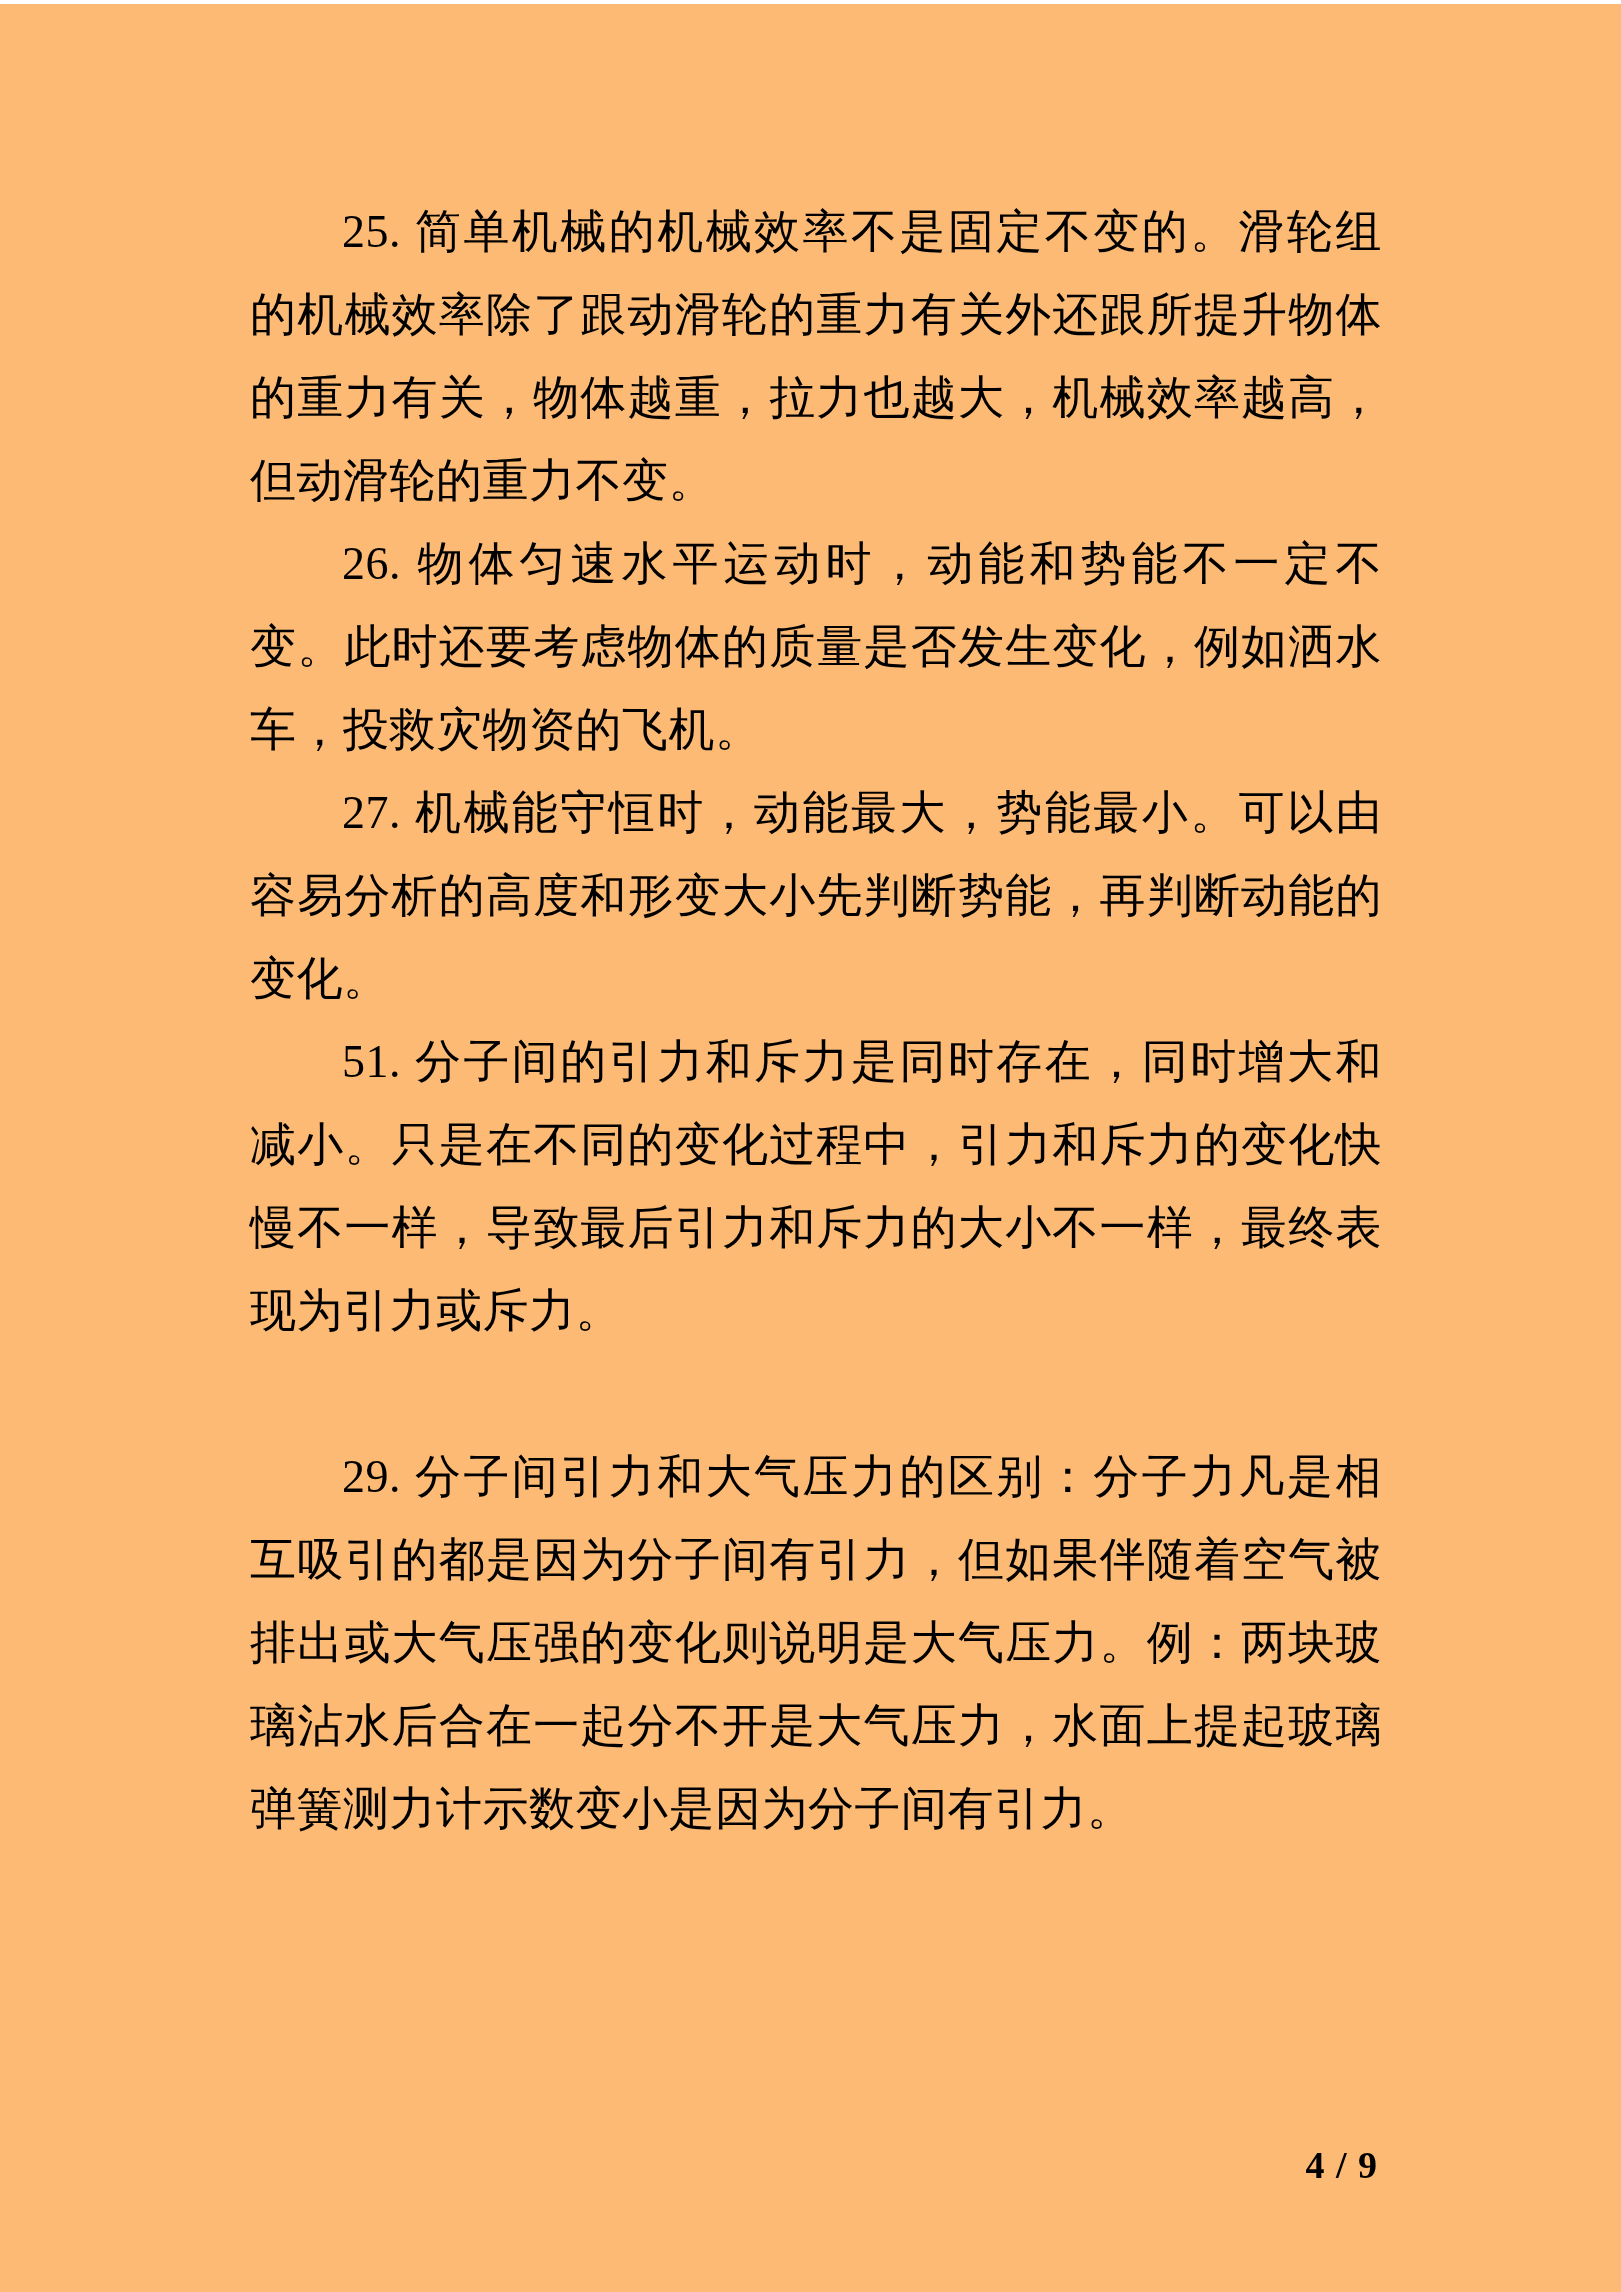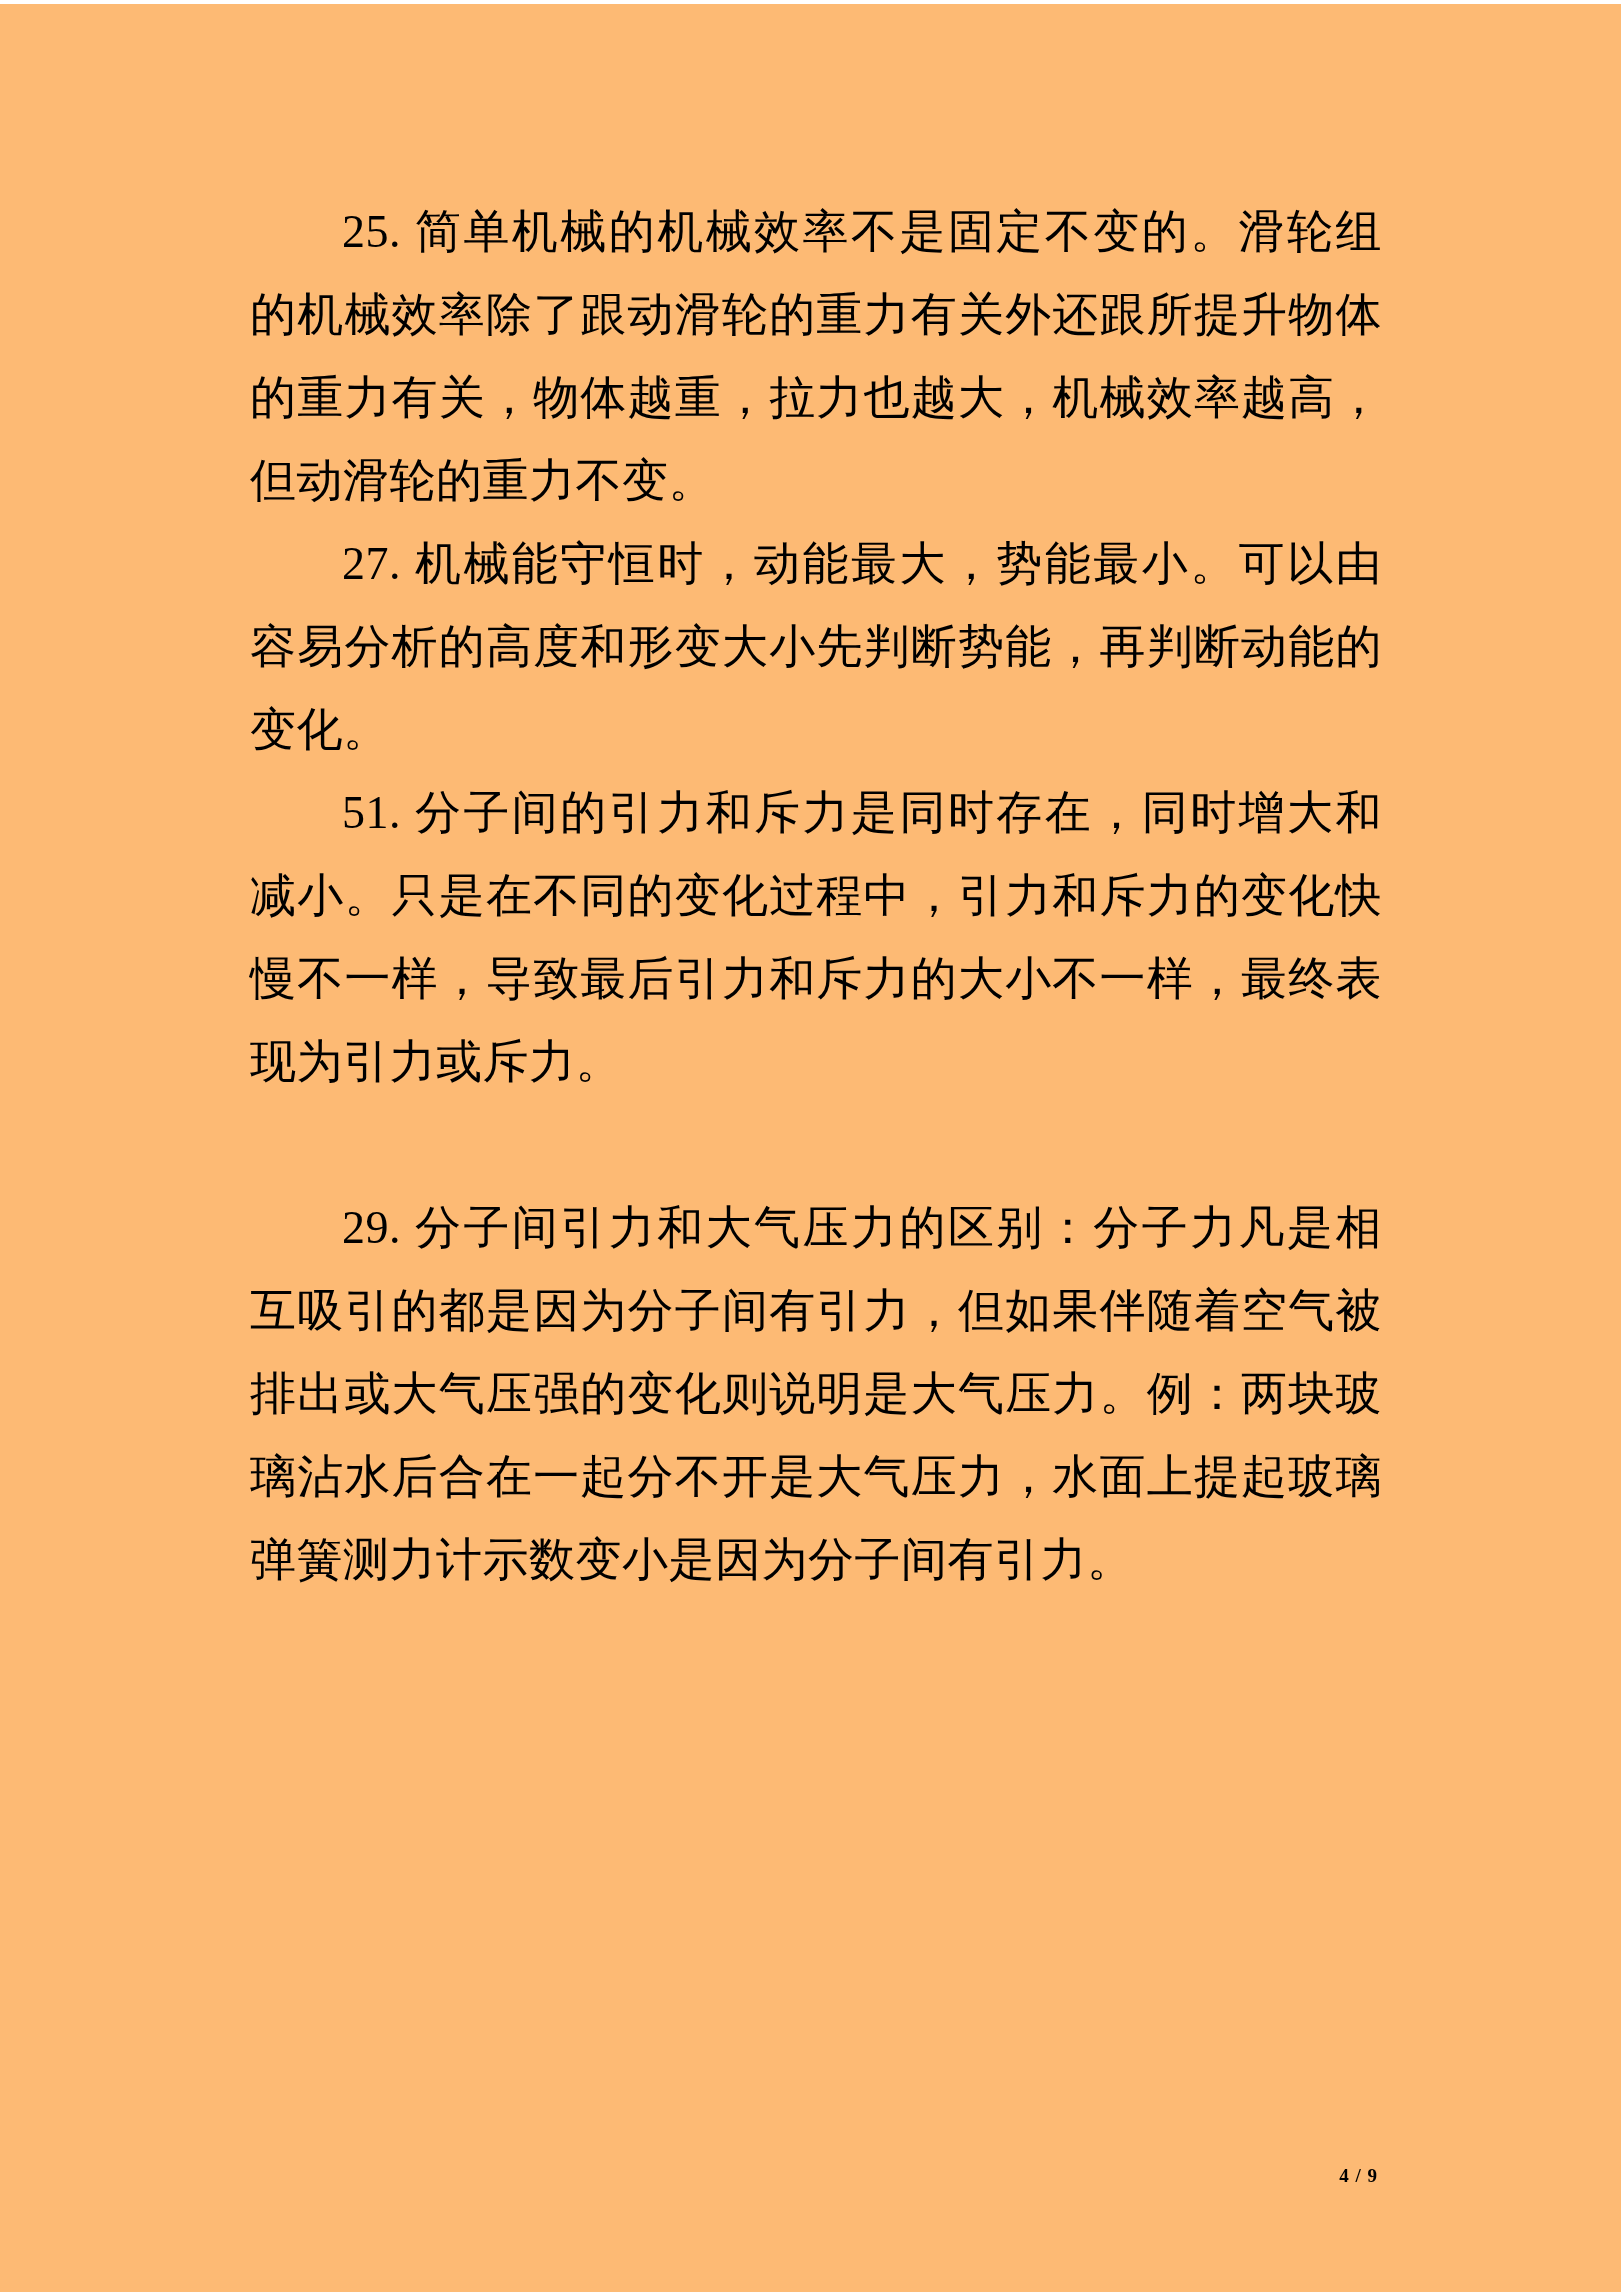--- a/index.html
+++ b/index.html
@@ -38,35 +38,36 @@
     margin-top: 0px;
   }
   .spacer-para {
     height: 83px;
   }
   .footer {
     position: absolute;
     right: 243px;
     bottom: 110px;
     font-family: "Liberation Serif", "DejaVu Serif", serif;
-    font-size: 19px;
+    font-size: 38px;
     font-weight: bold;
     color: #000000;
     letter-spacing: 1px;
   }
 </style>
 </head>
 <body>
 
 <div class="page">
 
   <div class="content">
 
     <p class="para">25. 简单机械的机械效率不是固定不变的。滑轮组的机械效率除了跟动滑轮的重力有关外还跟所提升物体的重力有关，物体越重，拉力也越大，机械效率越高，但动滑轮的重力不变。</p>
 
+    <p class="para">26. 物体匀速水平运动时，动能和势能不一定不变。此时还要考虑物体的质量是否发生变化，例如洒水车，投救灾物资的飞机。</p>
 
     <p class="para">27. 机械能守恒时，动能最大，势能最小。可以由容易分析的高度和形变大小先判断势能，再判断动能的变化。</p>
 
     <p class="para">51. 分子间的引力和斥力是同时存在，同时增大和减小。只是在不同的变化过程中，引力和斥力的变化快慢不一样，导致最后引力和斥力的大小不一样，最终表现为引力或斥力。</p>
 
     <div class="spacer-para"></div>
 
     <p class="para">29. 分子间引力和大气压力的区别：分子力凡是相互吸引的都是因为分子间有引力，但如果伴随着空气被排出或大气压强的变化则说明是大气压力。例：两块玻璃沾水后合在一起分不开是大气压力，水面上提起玻璃弹簧测力计示数变小是因为分子间有引力。</p>
 
 

